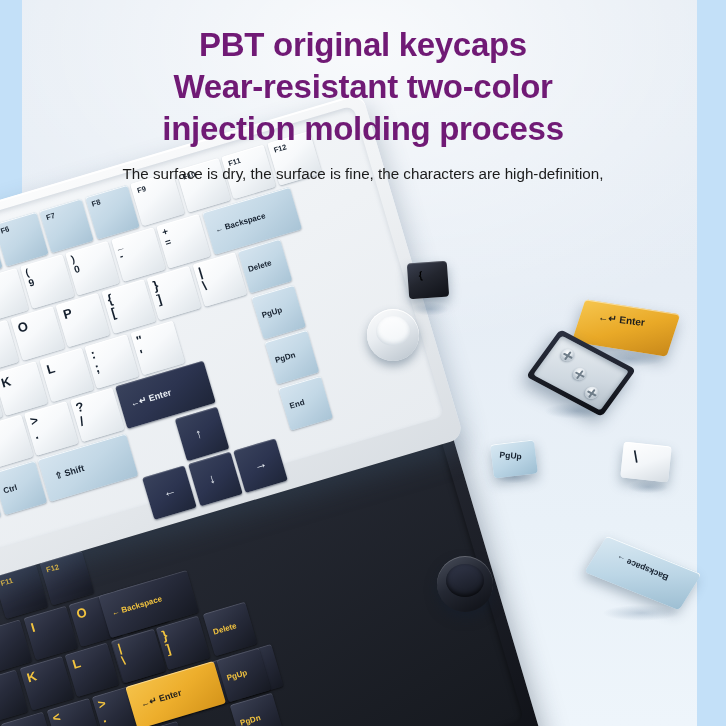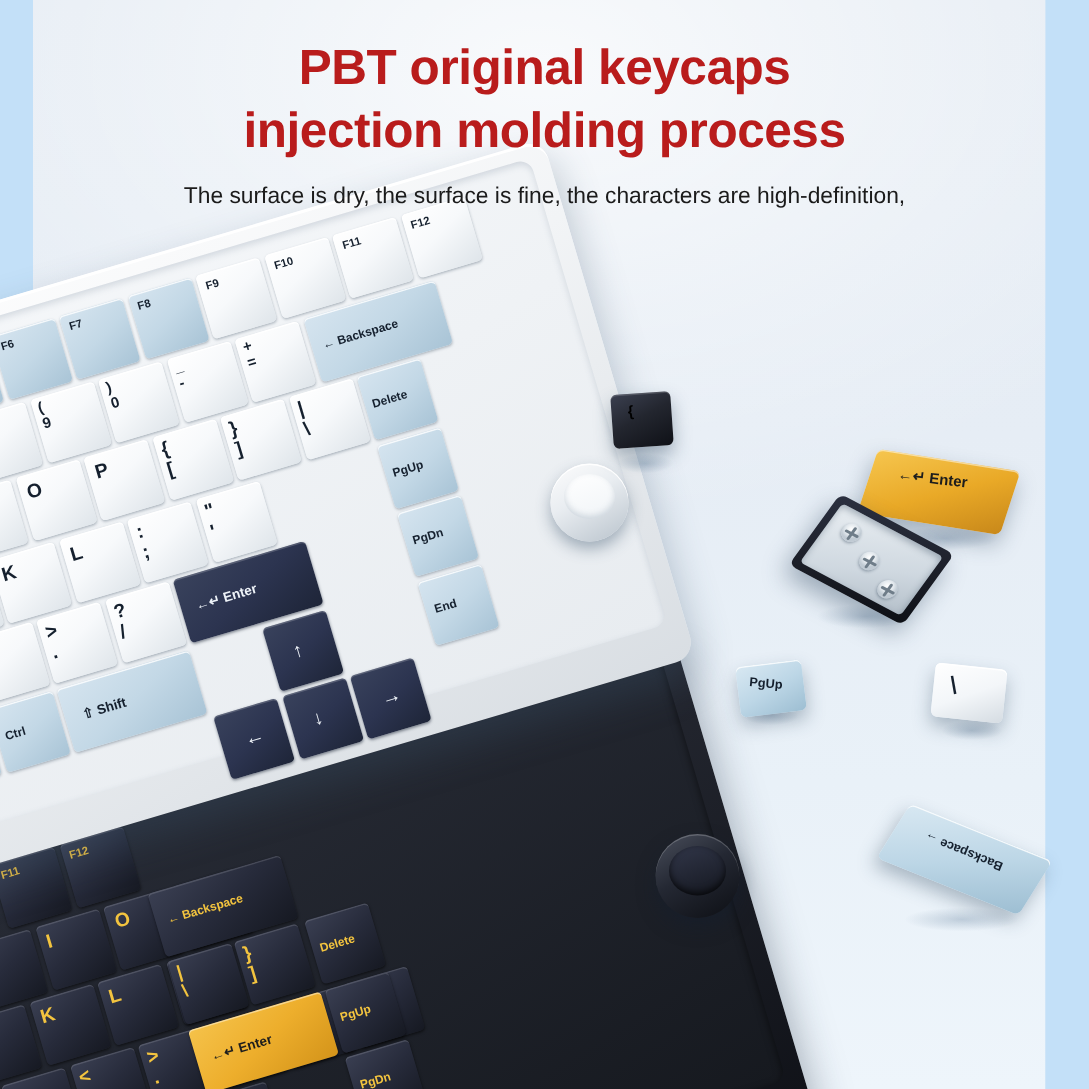--- a/index.html
+++ b/index.html
@@ -20,21 +20,21 @@
   .bg-edge-l{position:absolute;left:0;top:0;width:22px;height:726px;background:#c3e0f8;}
   .bg-edge-r{position:absolute;right:0;top:0;width:29px;height:726px;background:#c3e0f8;}
   .bg-soft{
     position:absolute;left:22px;right:29px;top:0;bottom:0;
     background:radial-gradient(120% 70% at 50% 6%, rgba(255,255,255,.75), rgba(255,255,255,0) 60%);
   }
 
   
   .copy{position:absolute;left:0;right:0;top:24px;text-align:center;z-index:40;}
   .headline{
-    color:#b91c1c;font-weight:bold;font-size:33px;line-height:1.28;
+    color:#701a75;font-weight:bold;font-size:33px;line-height:1.28;
     letter-spacing:-.3px;
   }
   .headline div{white-space:nowrap;}
   .subcopy{
     margin-top:12px;color:#1b1b1b;font-size:15.2px;line-height:1.42;
     font-weight:400;
   }
   .subcopy div{white-space:nowrap;}
   .cap{
     position:absolute;border-radius:3px;
@@ -424,20 +424,21 @@
 
   <div class="loose-shadow" style="left:588px;top:602px;width:106px;height:22px;"></div>
   <div class="loose" id="cap-blue-backspace" style="left:592px;top:552px;width:102px;height:42px;transform:rotate(22deg) skewX(-10deg);">
     <div class="top cap3d-lblue"></div>
     <span class="lg" style="left:20px;top:12px;font-size:8.5px;color:#15202e;transform:skewX(10deg) rotate(180deg);">Backspace →</span>
   </div>
 
   <div class="copy">
     <div class="headline">
       <div>PBT original keycaps</div>
+      <div>Wear-resistant two-color</div>
       <div>injection molding process</div>
     </div>
     <div class="subcopy">
       <div>The surface is dry, the surface is fine, the characters are high-definition,</div>
     </div>
   </div>
 
 </div>
 
 </body></html>

